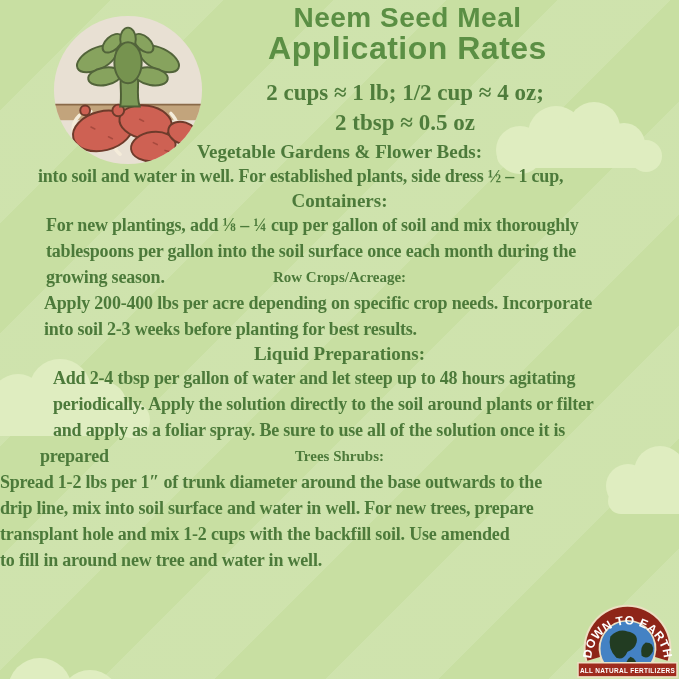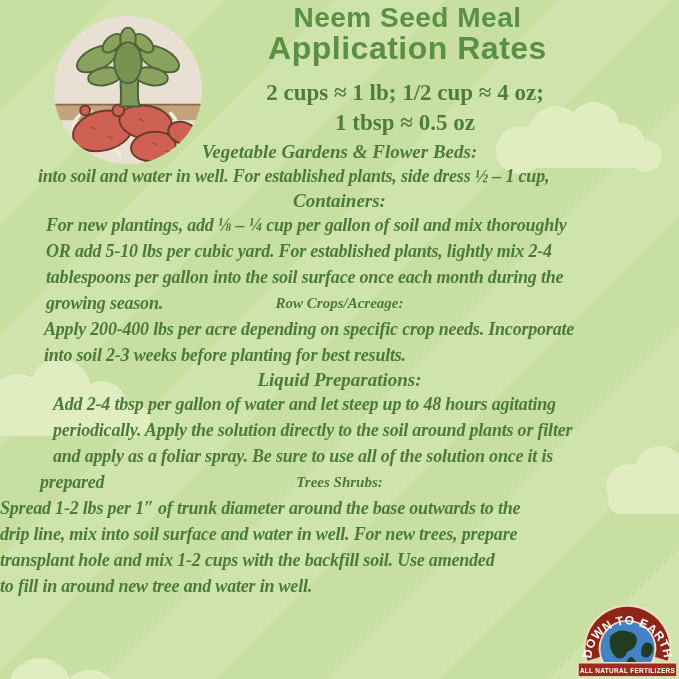--- a/index.html
+++ b/index.html
@@ -24,21 +24,21 @@
     letter-spacing:0.5px;
   }
   .title1{top:2px;font-size:28px;}
   .title2{top:30px;font-size:32px;}
   .conv{
     position:absolute;left:150px;width:510px;text-align:center;
     font-weight:bold;color:#4f7d3c;font-size:23px;
   }
   .conv1{top:80px;}
   .conv2{top:110px;}
-  .content{position:relative;z-index:2;font-style:italic;}
+  .content{position:relative;z-index:2;}
   .shead{
     text-align:center;font-weight:bold;font-size:19px;
     line-height:23px;height:23px;
   }
   .bline{
     font-weight:bold;font-size:18px;line-height:26px;height:26px;
     letter-spacing:-0.2px;white-space:nowrap;
   }
   .pad38{padding-left:38px;}
   .pad46{padding-left:46px;}
@@ -133,30 +133,29 @@
         <ellipse cx="62" cy="30" rx="12" ry="7" transform="rotate(-42 62 30)"></ellipse>
         <ellipse cx="94" cy="30" rx="12" ry="7" transform="rotate(42 94 30)"></ellipse>
         <ellipse cx="78" cy="26" rx="8" ry="12"></ellipse>
         <ellipse cx="78" cy="50" rx="14" ry="21" fill="#76934f"></ellipse>
       </g>
     </g>
   </svg>
   <div class="title title1">Neem Seed Meal</div>
   <div class="title title2">Application Rates</div>
   <div class="conv conv1">2 cups ≈ 1 lb; 1/2 cup ≈ 4 oz;</div>
-  <div class="conv conv2">1 tbsp ≈ 0.5 oz</div>
+  <div class="conv conv2">2 tbsp ≈ 0.5 oz</div>
 </div>
 
 <div class="content">
   <div class="shead">Vegetable Gardens &amp; Flower Beds:</div>
   <div class="bline pad38">into soil and water in well. For established plants, side dress ½ – 1 cup,</div>
 
   <div class="shead">Containers:</div>
   <div class="bline pad46">For new plantings, add ⅛ – ¼ cup per gallon of soil and mix thoroughly</div>
-  <div class="bline pad46">OR add 5-10 lbs per cubic yard. For established plants, lightly mix 2-4</div>
   <div class="bline pad46">tablespoons per gallon into the soil surface once each month during the</div>
   <div class="combined">
     <span class="leftbit lleft46">growing season.</span>
     <span class="chead">Row Crops/Acreage:</span>
   </div>
   <div class="bline pad44">Apply 200-400 lbs per acre depending on specific crop needs. Incorporate</div>
   <div class="bline pad44">into soil 2-3 weeks before planting for best results.</div>
 
   <div class="shead">Liquid Preparations:</div>
   <div class="bline pad40">Add 2-4 tbsp per gallon of water and let steep up to 48 hours agitating</div>

